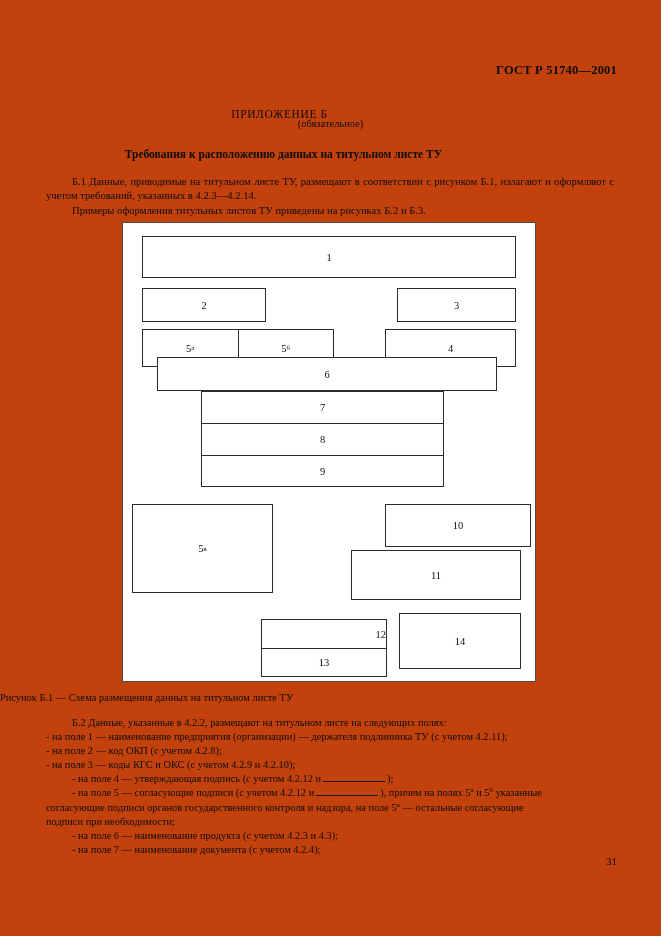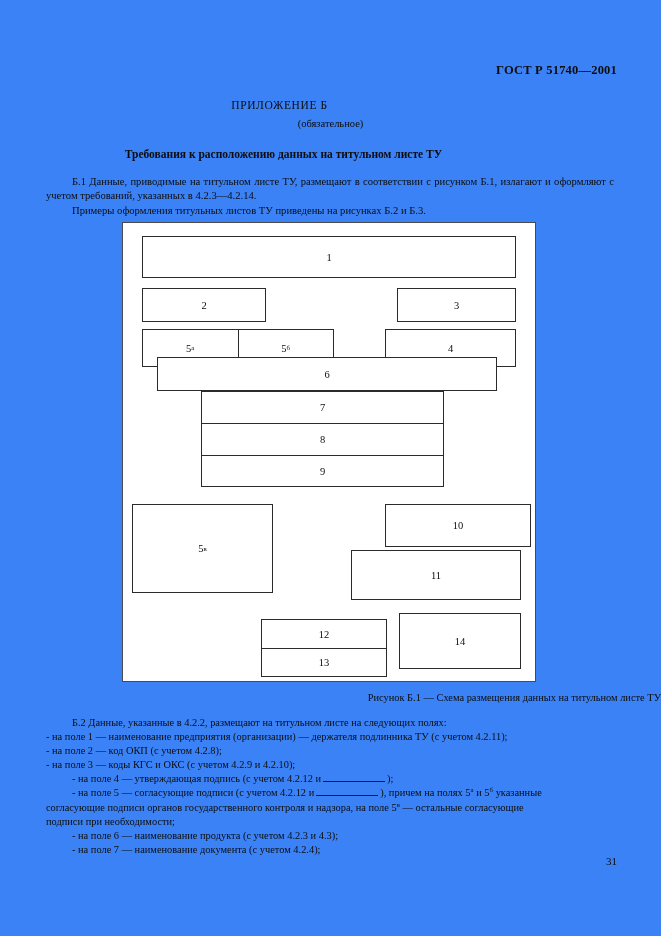--- a/index.html
+++ b/index.html
@@ -11,37 +11,37 @@
     width: 661px;
     height: 936px;
     position: relative;
     font-family: "Liberation Serif", "DejaVu Serif", serif;
     color: #0d0d0d;
     overflow: hidden;
   }
   .page {
     position: absolute;
     inset: 0;
-    background: #3b82f6;
+    background: #c2410c;
   }
 
   
   .doc-code {
     position: absolute;
     top: 63px;
     right: 44px;
     font-size: 12.5px;
     font-weight: bold;
     letter-spacing: 0.2px;
     white-space: nowrap;
   }
 
   .appendix-title {
     position: absolute;
-    top: 99px;
+    top: 108px;
     left: 0;
     width: 559px;
     text-align: center;
     font-size: 11.5px;
     letter-spacing: 0.6px;
   }
   .appendix-sub {
     position: absolute;
     top: 118px;
     left: 0;
@@ -70,21 +70,21 @@
   }
   .para.p1 { top: 175px; }
   .para.p2 { top: 204px; }
   .indent { display: inline-block; width: 26px; }
 
   .fig-caption {
     position: absolute;
     top: 692px;
     left: 0;
     width: 661px;
-    text-align: right;
+    text-align: left;
     font-size: 10.4px;
   }
 
   .tail {
     position: absolute;
     left: 46px;
     width: 568px;
     top: 716px;
     font-size: 10.4px;
     line-height: 14.1px;
@@ -225,21 +225,21 @@
 
     <div class="fbox" style="left:262px; top:281px; width:146px; height:43px;">
       <span>10</span>
     </div>
 
     <div class="fbox" style="left:228px; top:327px; width:170px; height:50px;">
       <span>11</span>
     </div>
 
     <div class="stack" style="left:138px; top:396px; width:126px; height:58px;">
-      <div class="cell" style="height:29px;">
+      <div class="cell" style="height:29px;justify-content:flex-end;">
         <span>12</span>
       </div>
       <div class="cell" style="height:27px;">
         <span>13</span>
       </div>
     </div>
 
     <div class="fbox" style="left:276px; top:390px; width:122px; height:56px;">
       <span>14</span>
     </div>

